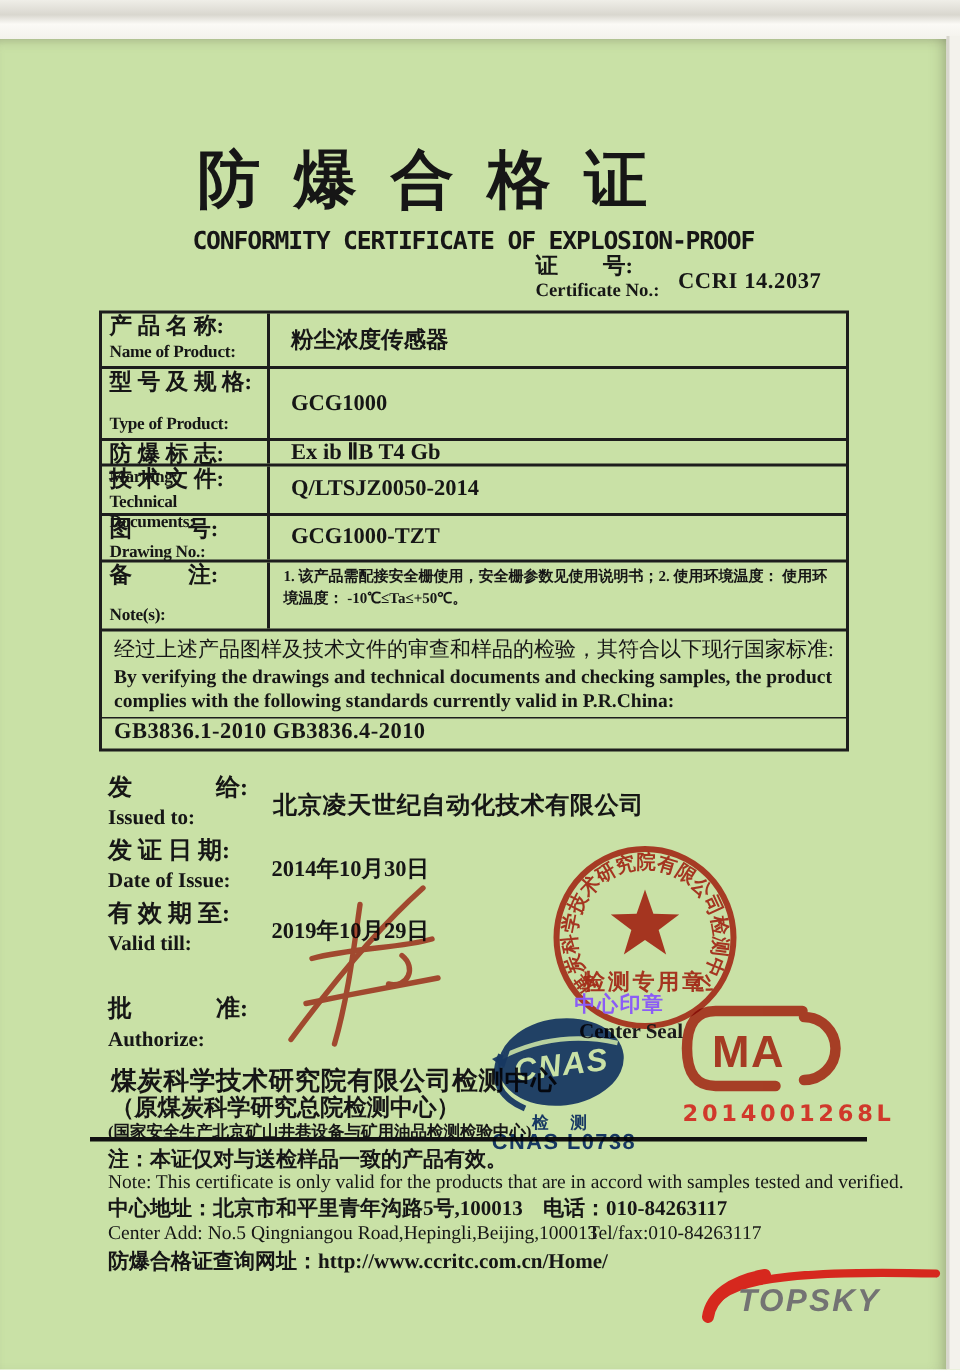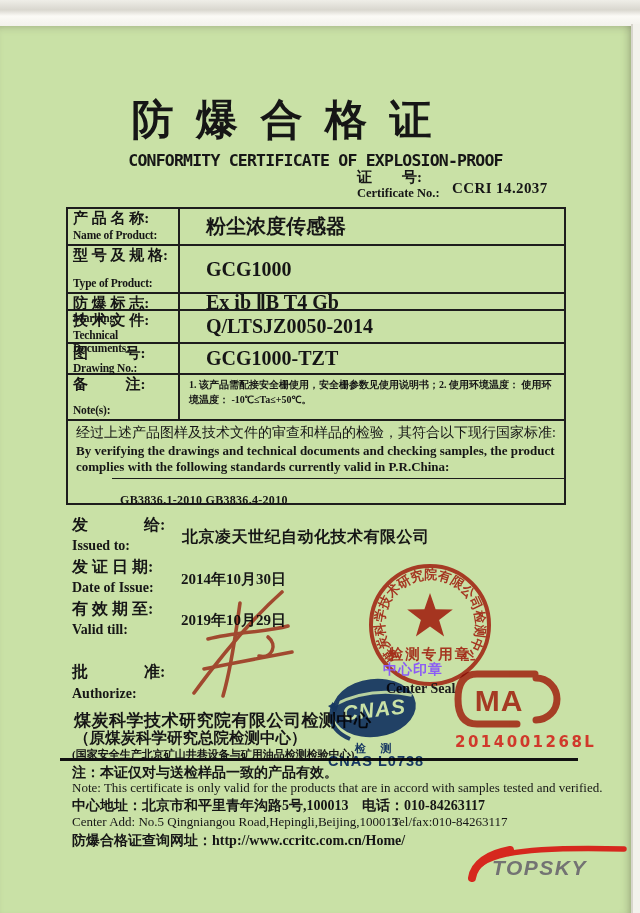--- a/index.html
+++ b/index.html
@@ -25,29 +25,29 @@
   .certno-zh { left:357px; top:168px; font-size:15px; font-weight:bold; }
   .certno-en { left:357px; top:186px; font-size:12.5px; font-weight:bold; }
   .certno-val { left:452px; top:180px; font-size:15px; font-weight:bold; letter-spacing:.4px; }
 
   
   .cert-table { left:66px; top:207px; width:500px; border:2.5px solid #1d1d1d; background:transparent; }
   .trow { display:flex; border-top:2px solid #1d1d1d; }
   .trow:first-child { border-top:none; }
   .lcell { width:112px; border-right:2px solid #1d1d1d; padding:1px 3px 1px 5px;
     display:flex; flex-direction:column; justify-content:space-between; }
-  .vcell { flex:1; padding-left:26px; display:flex; align-items:center;
-    font-weight:bold; font-size:20px; }
+  .vcell { flex:1; padding-left:14px; display:flex; align-items:center;
+    font-weight:bold; font-size:15px; }
   .lab-zh { font-size:15px; font-weight:bold; line-height:1.15; }
   .lab-en { font-size:11.5px; font-weight:bold; letter-spacing:-0.2px; line-height:1.1; padding-bottom:1px; }
   .row-note .vcell { font-size:10px; font-weight:700; line-height:1.45; align-items:flex-start; padding:3px 6px 0 9px; display:block; }
   .fullrow { padding:3px 8px 2px 8px; }
   .verify-zh { font-size:14px; font-weight:500; }
   .verify-en { font-size:13px; font-weight:bold; line-height:1.25; margin-top:1px; }
-  .std-row { padding:12px 8px; font-size:12px; font-weight:bold; line-height:19px; letter-spacing:.3px;margin-left:44px; }
+  .std-row { padding:0 8px; font-size:15px; font-weight:bold; line-height:19px; letter-spacing:.3px; }
 
   
   .f-zh { font-size:16px; font-weight:bold; }
   .f-en { font-size:14px; font-weight:bold; }
   .f-val { font-size:15px; font-weight:600; }
   .company { font-size:16px; font-weight:bold; letter-spacing:.5px; }
 
   
   .org1 { left:74px; top:709px; font-size:17px; font-weight:bold; letter-spacing:.5px; }
   .org2 { left:74px; top:728px; font-size:15.5px; font-weight:600; }

